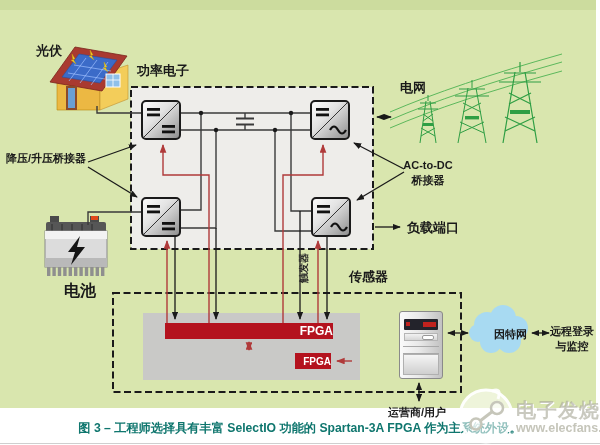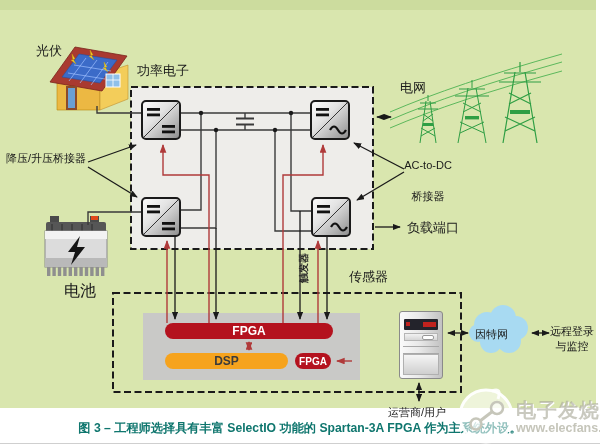--- a/index.html
+++ b/index.html
@@ -15,33 +15,33 @@
   
   svg.layer{position:absolute;left:0;top:0;pointer-events:none;}
   
   .conv{
     position:absolute;width:40px;height:40px;box-sizing:border-box;
     border:2px solid #1a1a1a;border-radius:5px;
     background:linear-gradient(135deg,#fbfbfb 0%,#e3e3e3 40%,#8f8f8f 100%);
     z-index:3;
   }
   
-  .lbl{position:absolute;font-weight:normal;color:#1a1a1a;z-index:6;white-space:nowrap;}
+  .lbl{position:absolute;font-weight:bold;color:#1a1a1a;z-index:6;white-space:nowrap;}
   .lbl-13{font-size:13px;}
   .lbl-12{font-size:16px;}
   .lbl-11{font-size:11px;line-height:1.35;}
   .center{text-align:center;}
   .trigger{
     position:absolute;left:280px;top:262px;width:46px;height:12px;
     font-size:10px;font-weight:bold;color:#2a2a2a;text-align:center;
     transform:rotate(-90deg);transform-origin:center;z-index:6;white-space:nowrap;
   }
   
-  .bar{position:absolute;z-index:4;display:flex;align-items:center;justify-content:center;
-       font-weight:bold;box-sizing:border-box;border-radius:8px;}
+  .bar{position:absolute;z-index:4;display:flex;align-items:center;justify-content:flex-end;
+       font-weight:bold;box-sizing:border-box;}
   #fpga-main{left:165px;top:323px;width:168px;height:16px;background:#b4121e;color:#fff;font-size:12px;}
   #dsp{left:165px;top:353px;width:123px;height:16px;background:#f6a31d;color:#3b3b3b;font-size:12px;}
   #fpga-small{left:295px;top:353px;width:36px;height:16px;background:#b4121e;color:#fff;font-size:10px;}
   
   #server{left:399px;top:311px;width:44px;height:68px;z-index:4;
     background:linear-gradient(90deg,#fafafa 0%,#e9e9e9 45%,#c2c2c2 100%);
     border:1px solid #8a8a8a;border-radius:3px;box-sizing:border-box;}
   #server .screen{position:absolute;left:4px;top:7px;right:4px;height:11px;background:#23232b;border-radius:1px;}
   #server .led{position:absolute;right:2px;top:3px;width:13px;height:5px;background:#c0221e;}
   #server .led2{position:absolute;left:2px;top:3px;width:4px;height:4px;background:#c0221e;}
@@ -188,23 +188,20 @@
         <line x1="1" y1="35" x2="35" y2="1" stroke="#333" stroke-width="1"></line>
       <rect x="4" y="6" width="13" height="2.8" fill="#111"></rect>
         <rect x="4" y="11.5" width="13" height="2.8" fill="#111"></rect>
       <path d="M18,28 q4,-7 8,0 q4,7 8,0" stroke="#111" stroke-width="2.2" fill="none"></path>
     </svg>
   </div>
 
   <div class="bar" id="fpga-main">
     <span>FPGA</span>
   </div>
-  <div class="bar" id="dsp">
-    <span>DSP</span>
-  </div>
   <div class="bar" id="fpga-small">
     <span>FPGA</span>
   </div>
 
   <div class="abs" id="server">
     <div class="screen">
         <div class="led"></div>
         <div class="led2"></div>
       </div>
     <div class="slot">
@@ -270,28 +267,28 @@
   <div class="lbl lbl-13" style="left:36px;top:42px;">光伏</div>
   <div class="lbl lbl-13" style="left:137px;top:62px;">功率电子</div>
   <div class="lbl lbl-13" style="left:400px;top:79px;text-align:right;">电网</div>
 
   <div class="lbl lbl-11 center" style="left:2px;top:151px;width:88px;">
     <span style="display:block;">降压/升压桥接器</span>
   </div>
 
   <div class="lbl lbl-11 center" style="left:398px;top:158px;width:60px;">
     <span style="display:block;">AC-to-DC</span>
-    <span style="display:block;margin-top:16px;">桥接器</span>
+    <span style="display:block;">桥接器</span>
   </div>
 
   <div class="lbl lbl-13" style="left:407px;top:219px;">负载端口</div>
   <div class="lbl lbl-12" style="left:64px;top:281px;">电池</div>
   <div class="trigger">触发器</div>
   <div class="lbl lbl-13" style="left:349px;top:268px;">传感器</div>
-  <div class="lbl lbl-11" style="left:475px;top:327px;width:52px;text-align:left;z-index:6;">因特网</div>
+  <div class="lbl lbl-11" style="left:475px;top:327px;width:52px;text-align:right;z-index:6;">因特网</div>
 
   <div class="lbl lbl-11 center" style="left:548px;top:324px;width:48px;">
     <span style="display:block;">远程登录</span>
     <span style="display:block;">与监控</span>
   </div>
 
   <div class="lbl lbl-11" style="left:388px;top:405px;">运营商/用户</div>
 
   <div id="caption">图 3 – 工程师选择具有丰富 SelectIO 功能的 Spartan-3A FPGA 作为主系统外设。</div>
 

